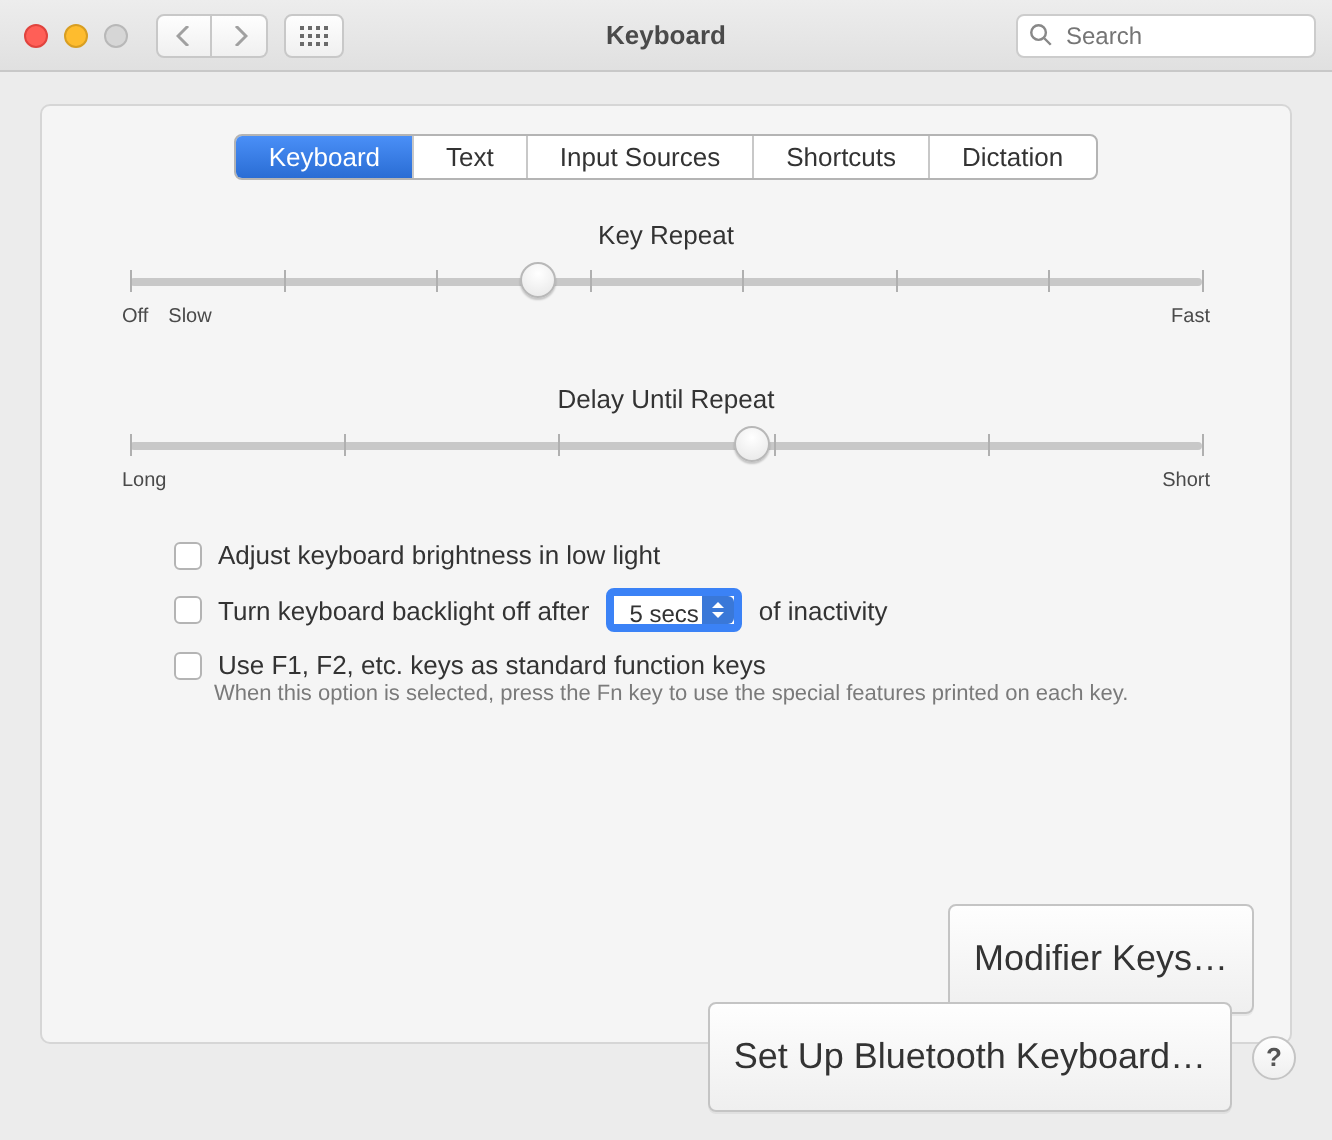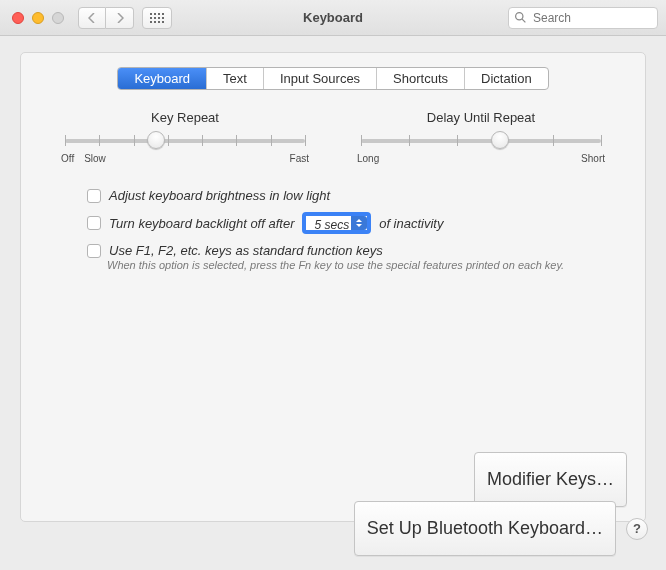--- a/index.html
+++ b/index.html
@@ -80,22 +80,23 @@
     cursor:default;
   }
   .tab:last-child { border-right:none; }
   .tab.selected {
     background:#3a78d8;
     background:linear-gradient(#4a8ff7,#2a6dd4);
     color:#fff;
   }
   
   .sliders-row {
-    display:flex; justify-content:flex-end; gap:44px;
+    display:flex; justify-content:flex-end; gap:28px;
     padding:0 20px 14px 20px;
+    flex-direction:column;
   }
   .slider-col { text-align:center; flex:1; }
   .slider-title { font-size:13px; margin-bottom:14px; }
   .slider-track {
     position:relative; height:4px; background:#c8c8c8;
     border-radius:2px; margin:0 6px;
   }
   .slider-track .tick {
     position:absolute; top:-4px; width:1px; height:11px; background:#b0b0b0;
   }
@@ -104,21 +105,21 @@
     background:radial-gradient(circle at 50% 30%, #fff, #e6e6e6);
     border:1px solid #b8b8b8; border-radius:50%;
     transform:translateX(-50%);
     box-shadow:0 1px 1px rgba(0,0,0,.2);
   }
   .slider-labels {
     display:flex; justify-content:space-between; font-size:10px; color:#4a4a4a;
     margin-top:10px; padding:0 2px;
   }
   
-  .opts { margin:10px 0 0 48px;font-style:italic; }
+  .opts { margin:10px 0 0 48px; }
   .opt-row { display:flex; align-items:center; gap:8px; margin:9px 0; font-size:13px; }
   .cbox {
     width:14px; height:14px; background:#fff;
     border:1px solid #b4b4b4; border-radius:3px; flex:none;
   }
   .select {
     height:22px; padding:2px 18px 2px 8px;
     background:#fff; border:4px solid #3b82f6; border-radius:4px;
     font-size:12px; position:relative;
   }

